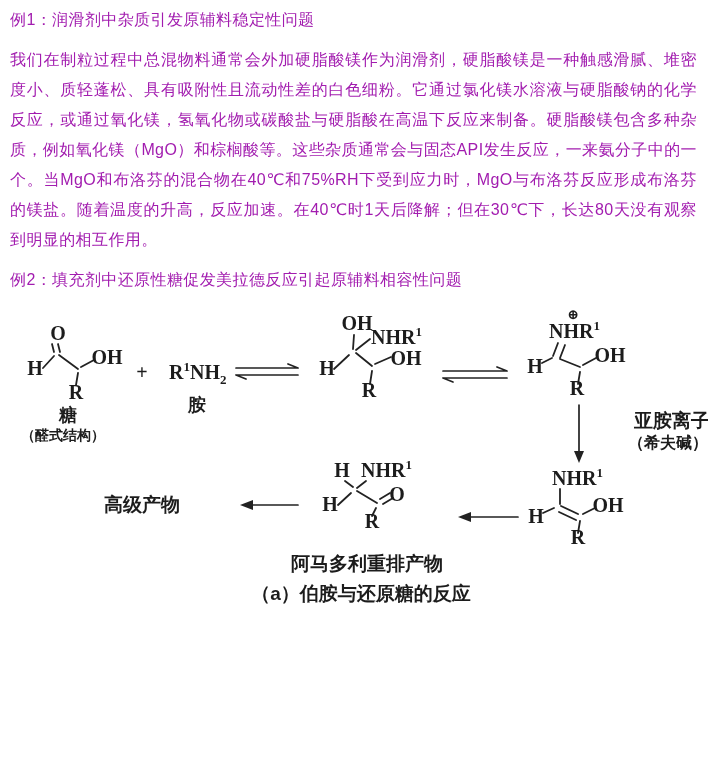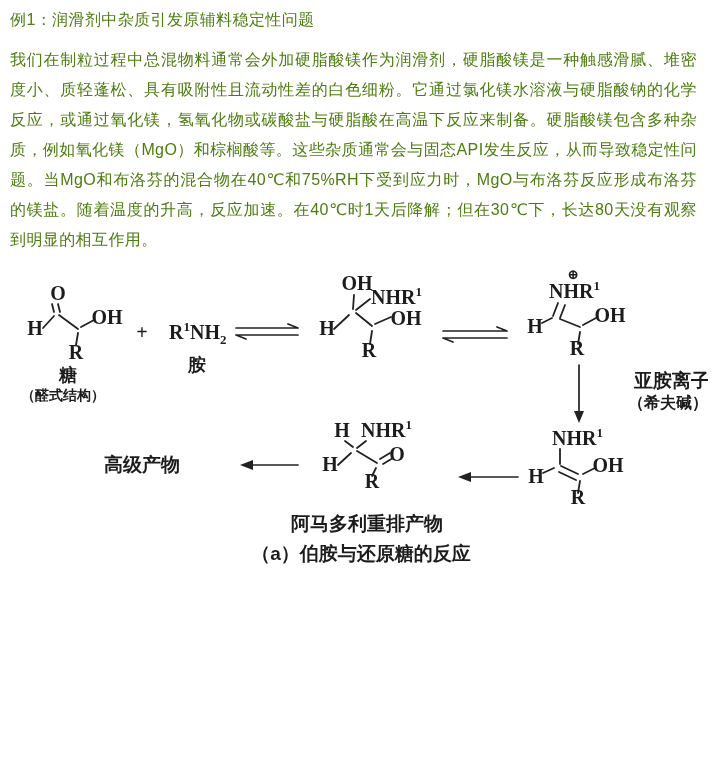--- a/index.html
+++ b/index.html
@@ -13,21 +13,21 @@
     box-sizing: border-box;
     padding: 5px 10px 0 10px;
     background: #ffffff;
   }
   .article p {
     margin: 0 11px 10px 0;
     font-size: 16px;
     line-height: 30px;
     letter-spacing: 0.4px;
     text-align: justify;
-    color: #4d7c0f;
+    color: #a21caf;
   }
   figure.diagram {
     margin: 4px 0 0 0;
     padding: 0;
   }
   svg text {
     fill: #1c1c1c;
     font-family: "Liberation Serif", "DejaVu Serif", serif;
     font-weight: bold;
   }
@@ -55,21 +55,22 @@
     stroke-linecap: round;
   }
   .arrowhead { fill: #222222; stroke: none; }
 </style>
 </head>
 <body>
 
 <div class="page">
   <div class="article">
     <p>例1：润滑剂中杂质引发原辅料稳定性问题</p>
-    <p>我们在制粒过程中总混物料通常会外加硬脂酸镁作为润滑剂，硬脂酸镁是一种触感滑腻、堆密度小、质轻蓬松、具有吸附性且流动性差的白色细粉。它通过氯化镁水溶液与硬脂酸钠的化学反应，或通过氧化镁，氢氧化物或碳酸盐与硬脂酸在高温下反应来制备。硬脂酸镁包含多种杂质，例如氧化镁（MgO）和棕榈酸等。这些杂质通常会与固态API发生反应，从而导致稳定性问题。当MgO和布洛芬的混合物在40℃和75%RH下受到应力时，MgO与布洛芬反应形成布洛芬的镁盐。随着温度的升高，反应加速。在40℃时1天后降解；但在30℃下，长达80天没有观察到明显的相互作用。</p>
+    <p>我们在制粒过程中总混物料通常会外加硬脂酸镁作为润滑剂，硬脂酸镁是一种触感滑腻、堆密度小、质轻蓬松、具有吸附性且流动性差的白色细粉。它通过氯化镁水溶液与硬脂酸钠的化学反应，或通过氧化镁，氢氧化物或碳酸盐与硬脂酸在高温下反应来制备。硬脂酸镁包含多种杂质，例如氧化镁（MgO）和棕榈酸等。这些杂质通常会与固态API发生反应，一来氨分子中的一个。当MgO和布洛芬的混合物在40℃和75%RH下受到应力时，MgO与布洛芬反应形成布洛芬的镁盐。随着温度的升高，反应加速。在40℃时1天后降解；但在30℃下，长达80天没有观察到明显的相互作用。</p>
+    <p>例2：填充剂中还原性糖促发美拉德反应引起原辅料相容性问题</p>
   </div>
 
   <figure class="diagram">
     <svg width="698" height="325" viewBox="10 0 698 325" xmlns="http://www.w3.org/2000/svg">
 
       <g>
         <path class="bond" d="M54 47 L52 39 M60 47 L58 39 M43 63 L54 51 M59 50 L78 64 M81 62 L94 55 M78 68 L76 80"></path>
         <text class="atom" x="58" y="35" text-anchor="middle">O</text>
         <text class="atom" x="35" y="70" text-anchor="middle">H</text>
         <text class="atom" x="107" y="59" text-anchor="middle">OH</text>

